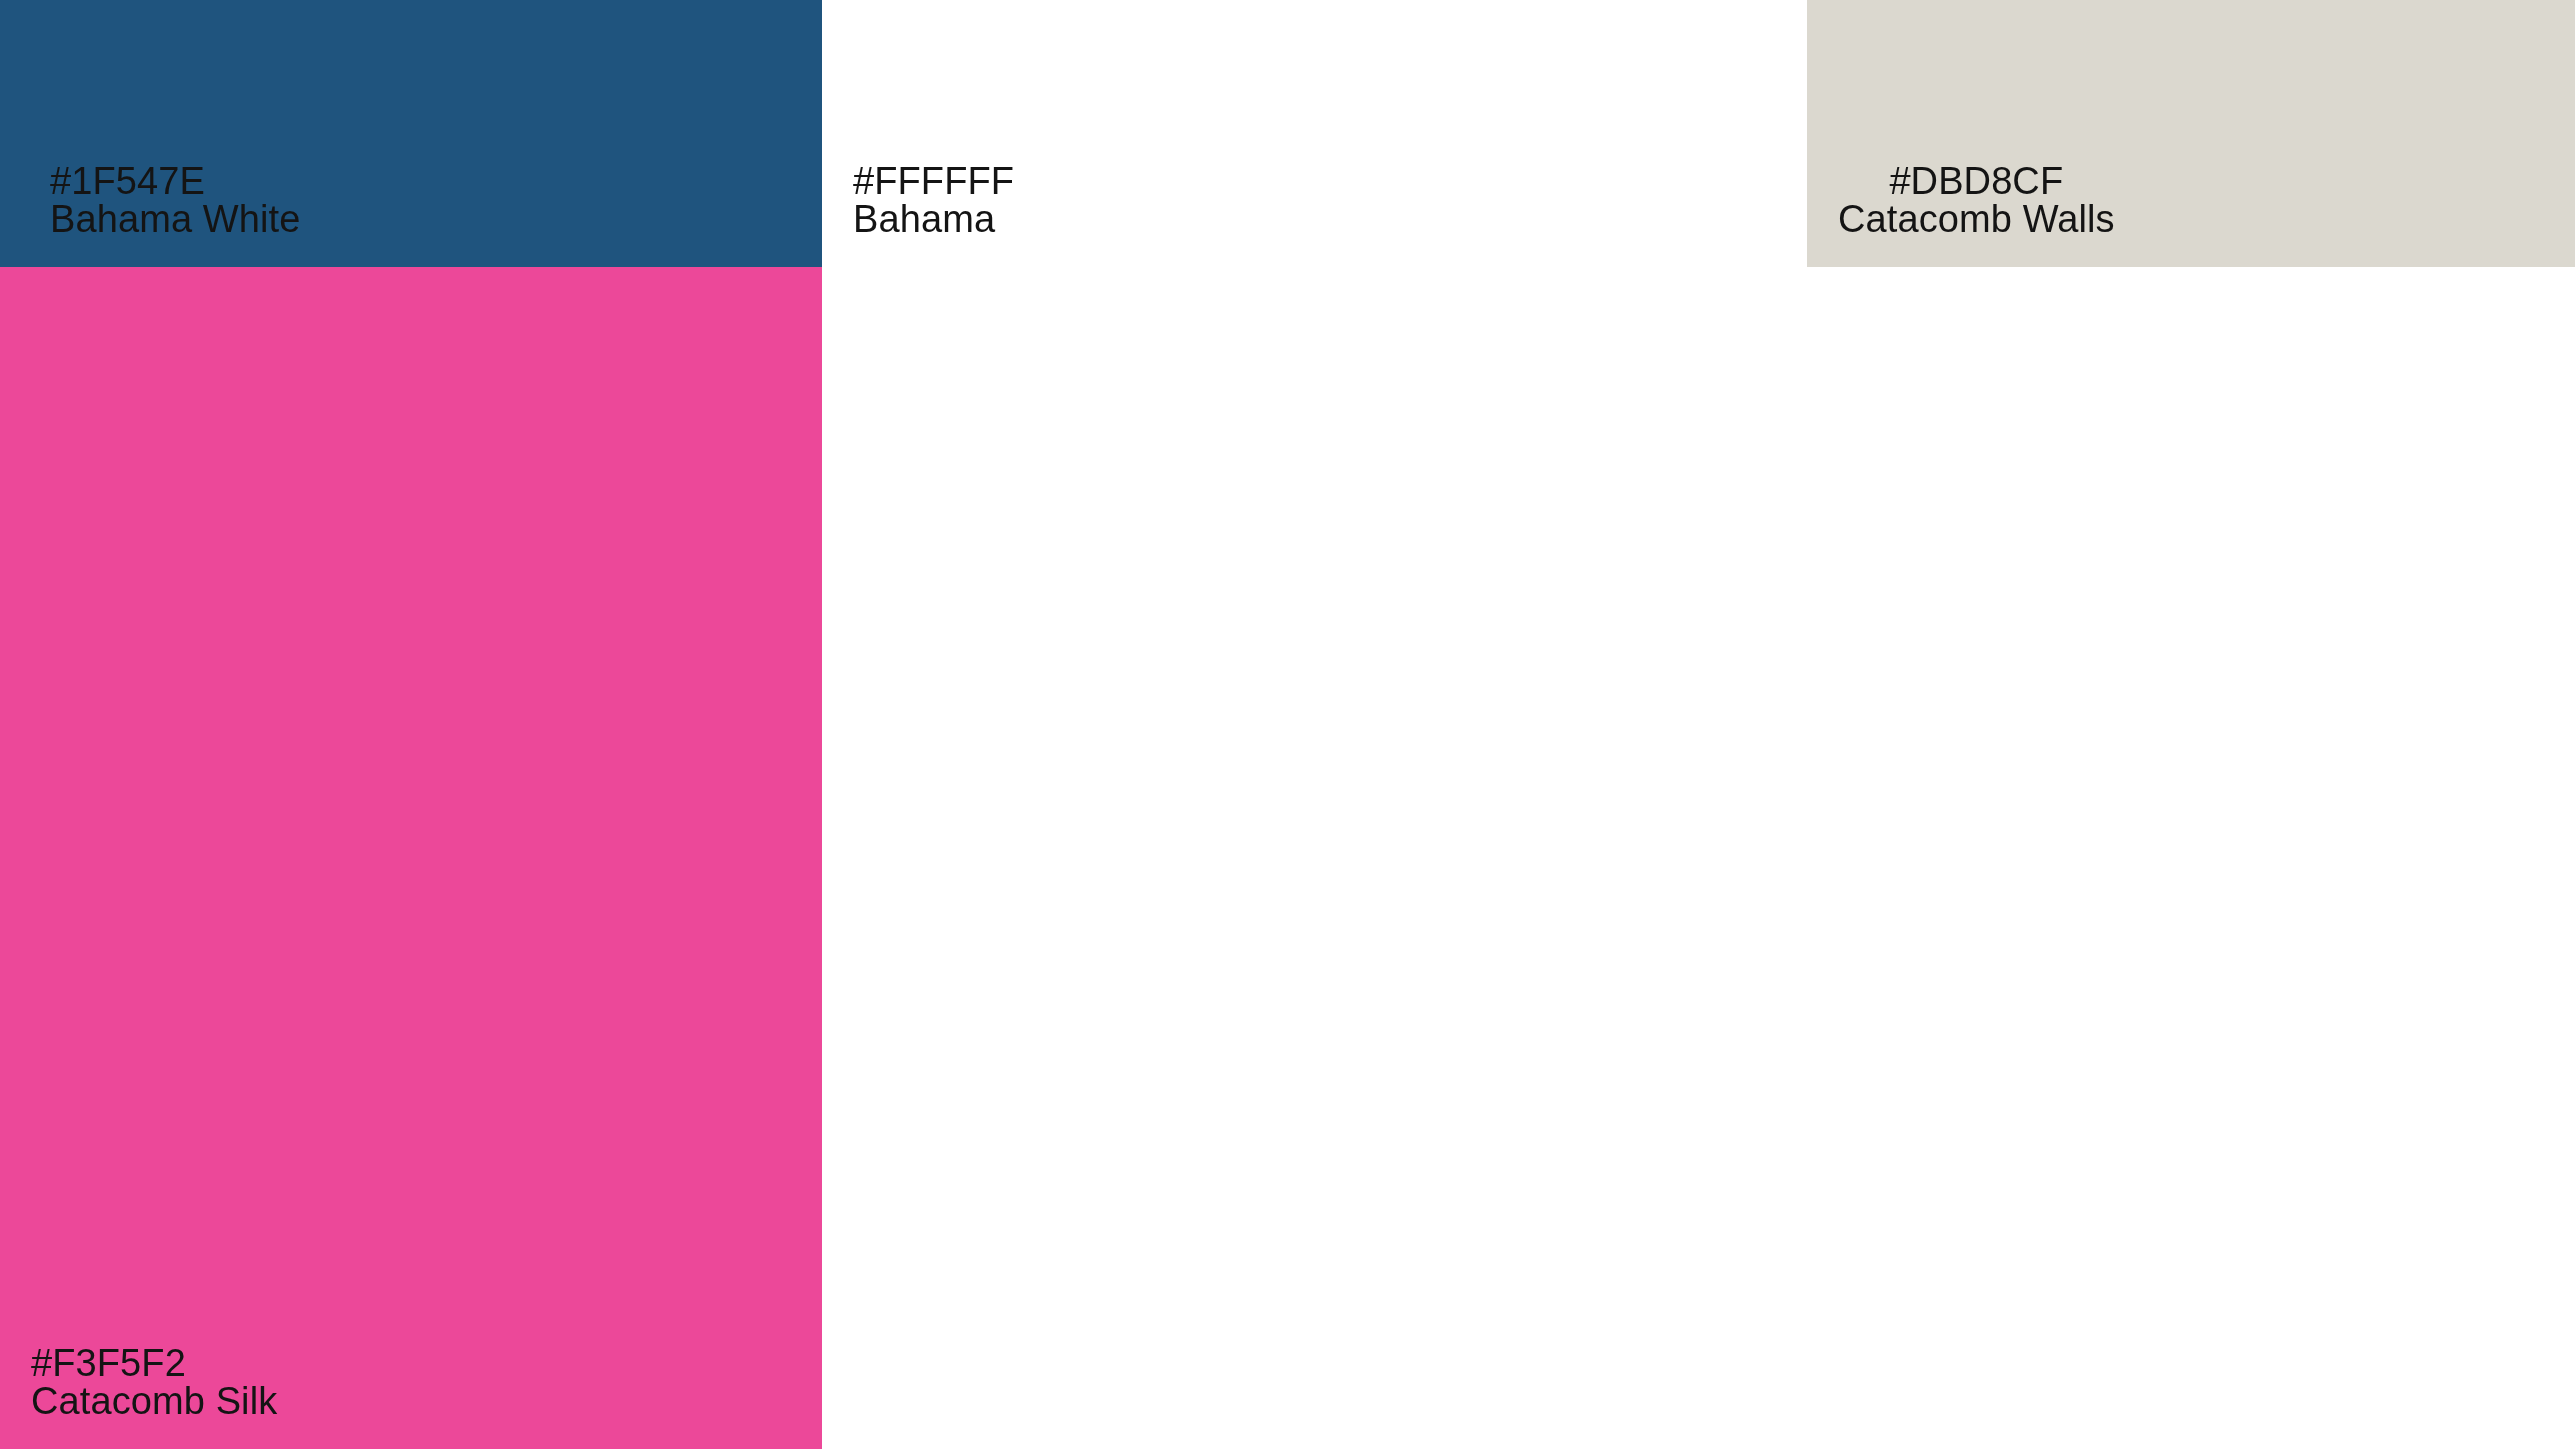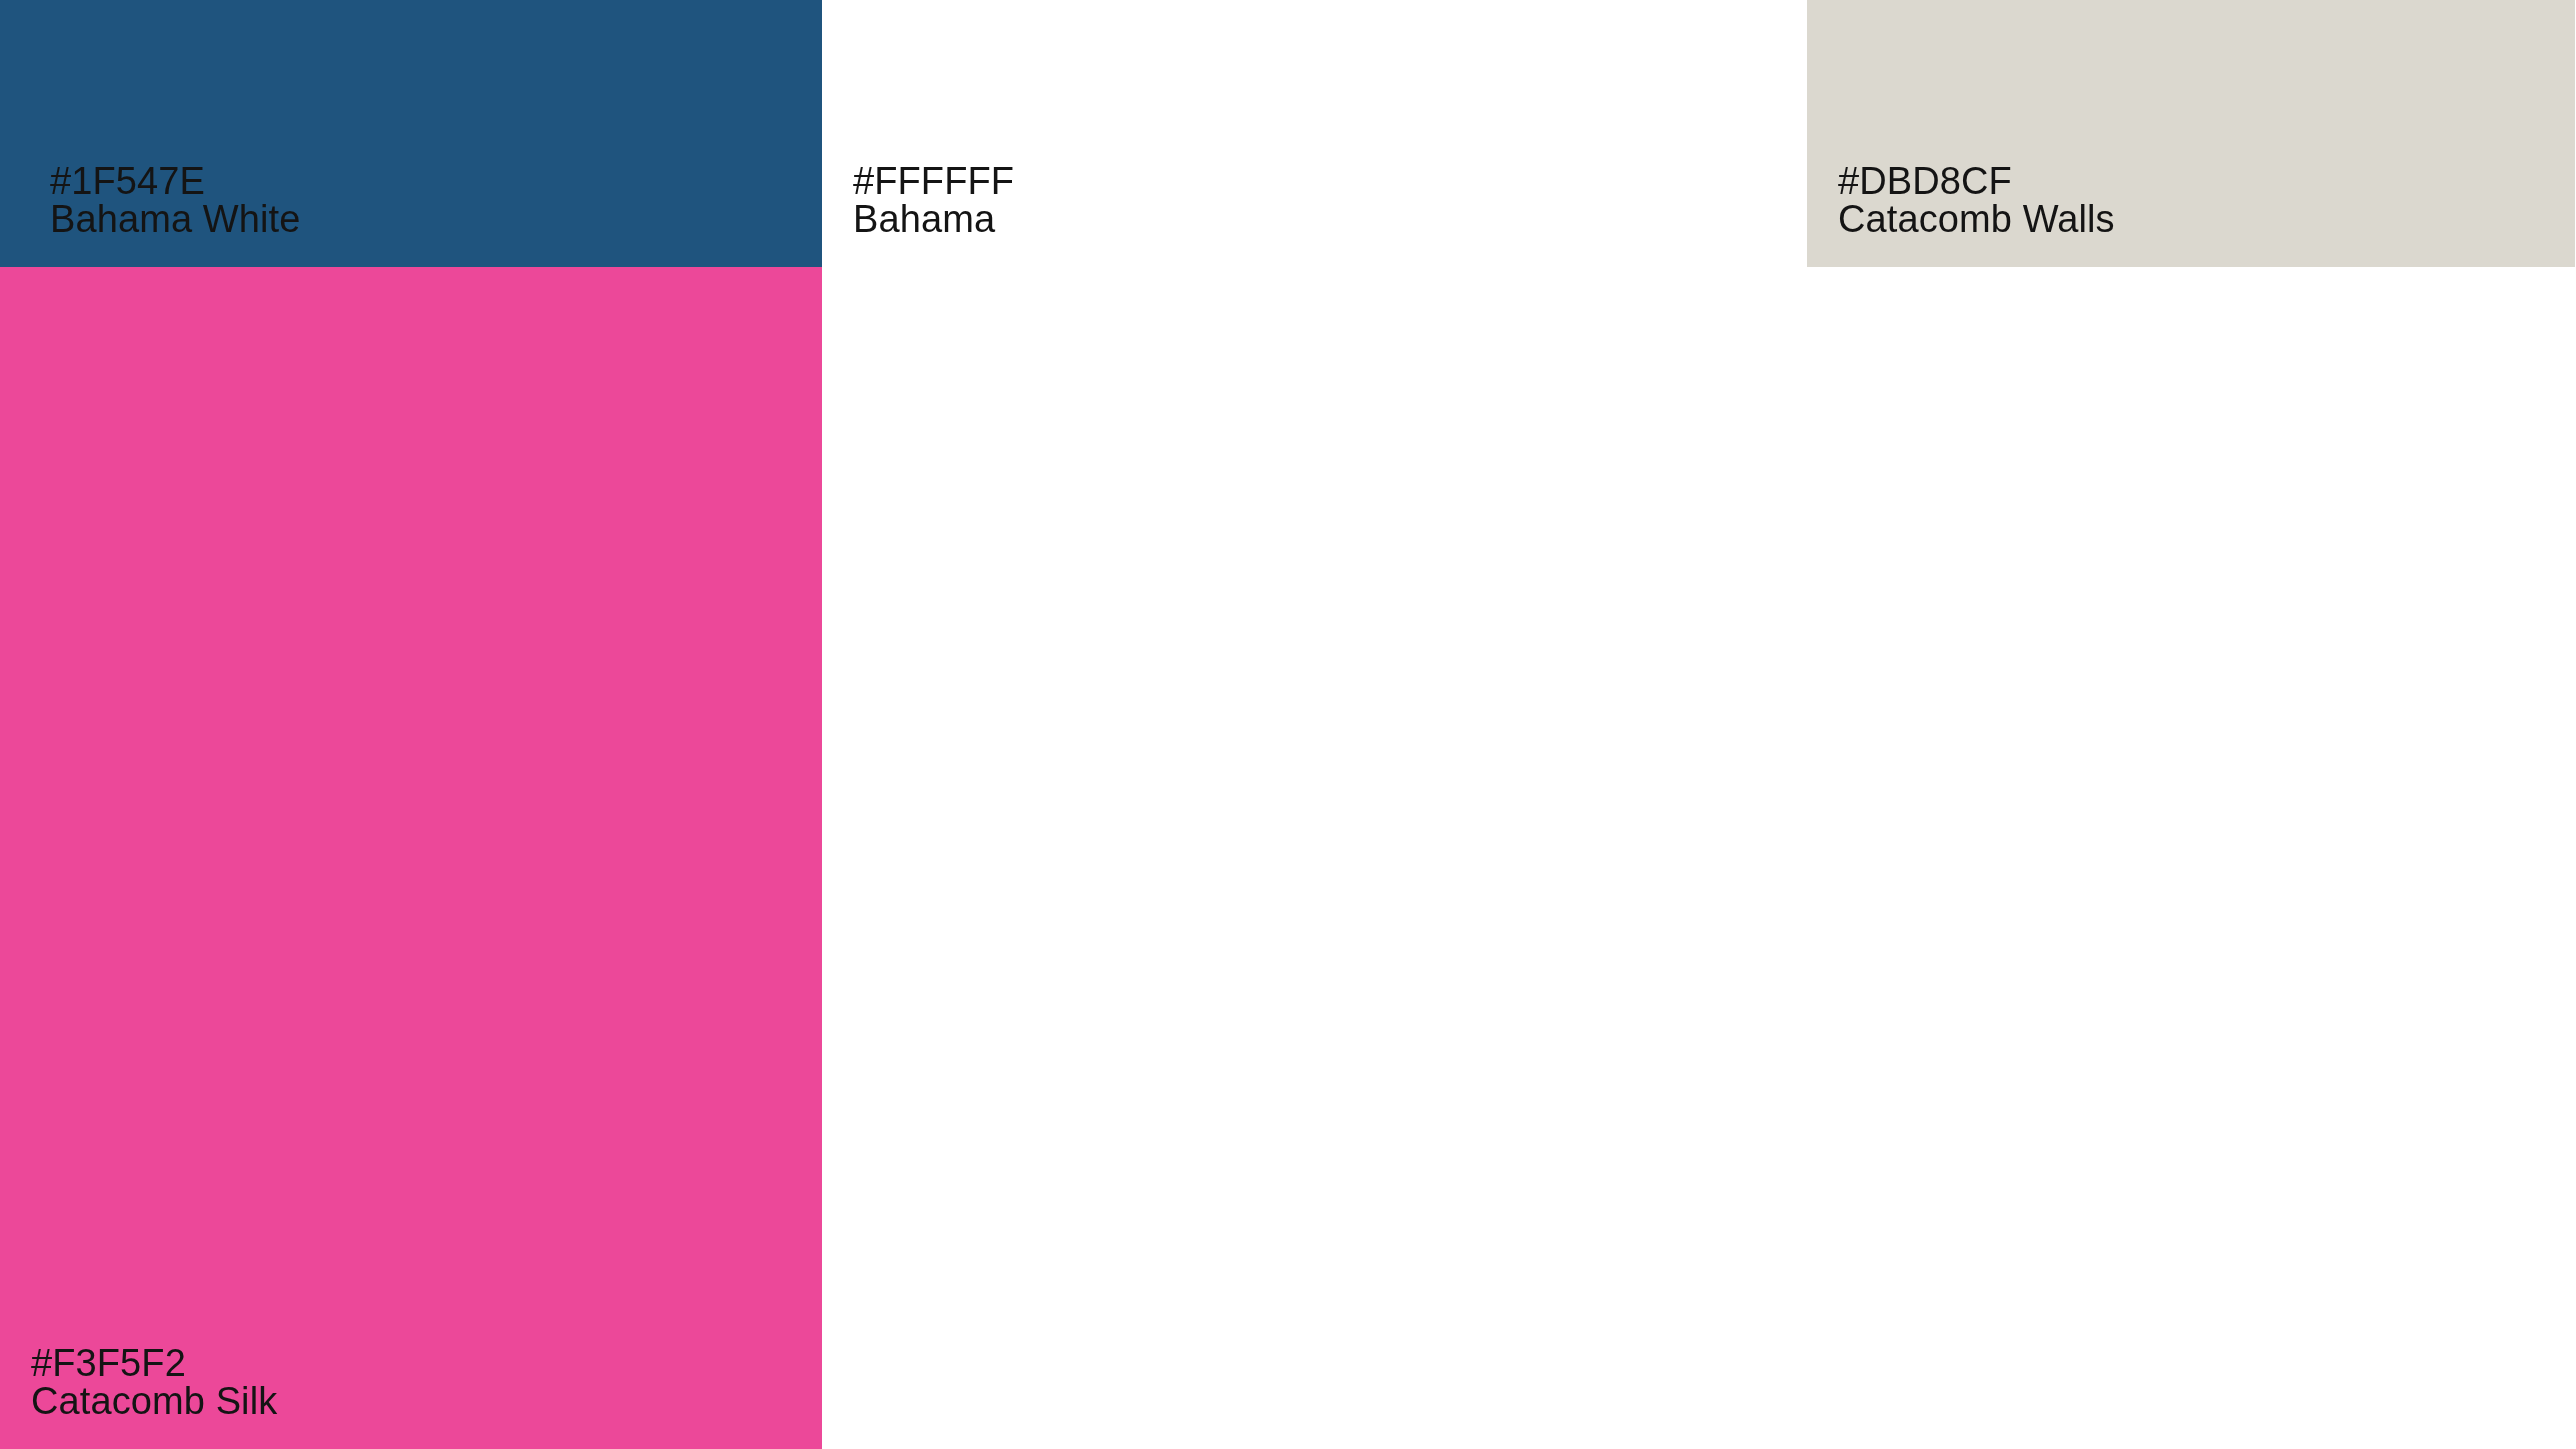--- a/index.html
+++ b/index.html
@@ -76,21 +76,21 @@
 
 
   <div class="swatch col3 on-light" style="background-color: rgb(255, 255, 255); text-decoration: underline;">
     <div class="swatch-label">
       <span class="swatch-hex">#FFFFFF</span>
       <span class="swatch-name">Bahama</span>
     </div>
   </div>
 
 
-  <div class="swatch col2 on-light" style="background-color: rgb(219, 216, 207);">
+  <div class="swatch col2 on-light" style="background-color: rgb(219, 216, 207); text-align: center;">
     <div class="swatch-label">
       <span class="swatch-hex">#DBD8CF</span>
       <span class="swatch-name">Catacomb Walls</span>
     </div>
   </div>
 
   <div class="swatch col3 on-light" style="background-color: #ec4899;">
     <div class="swatch-label">
       <span class="swatch-hex">#F3F5F2</span>
       <span class="swatch-name">Catacomb Silk</span>

